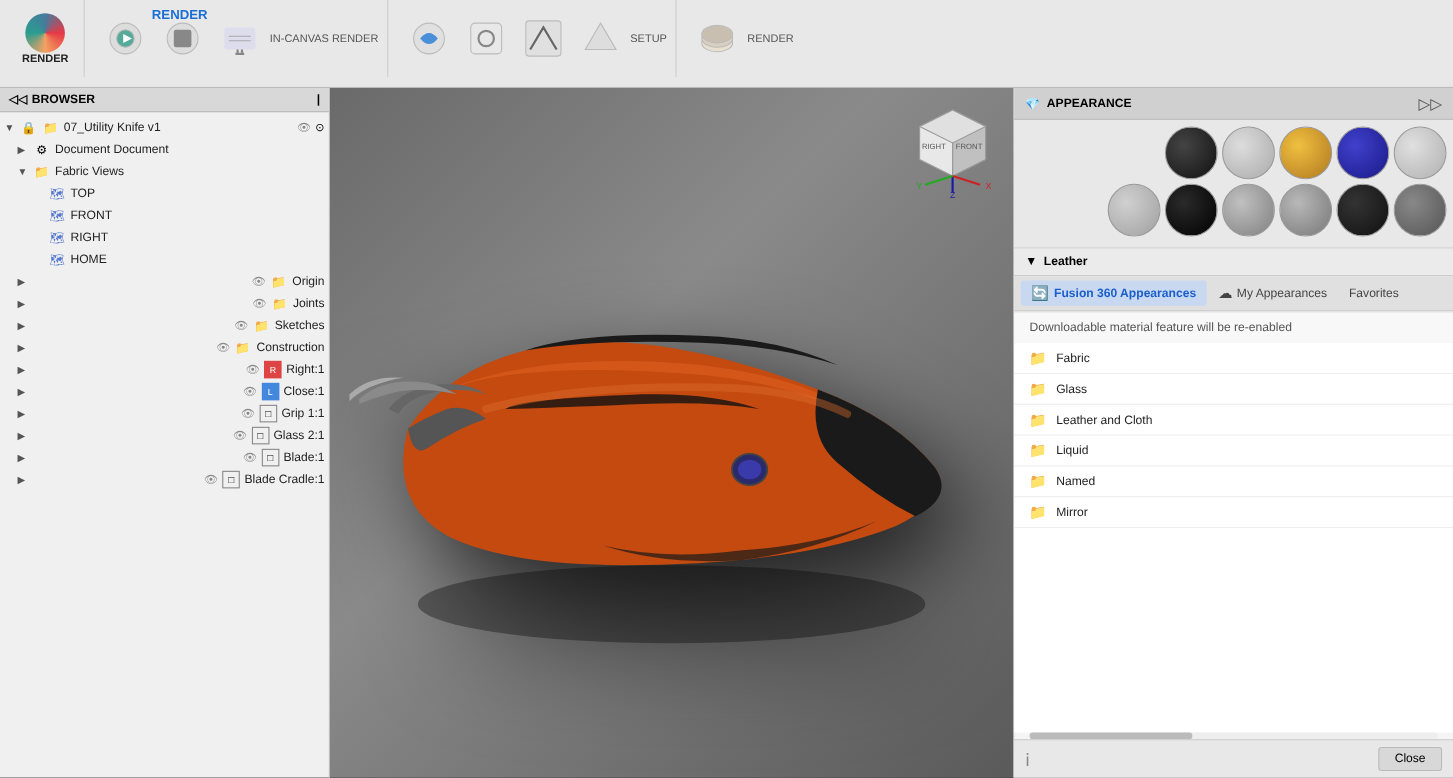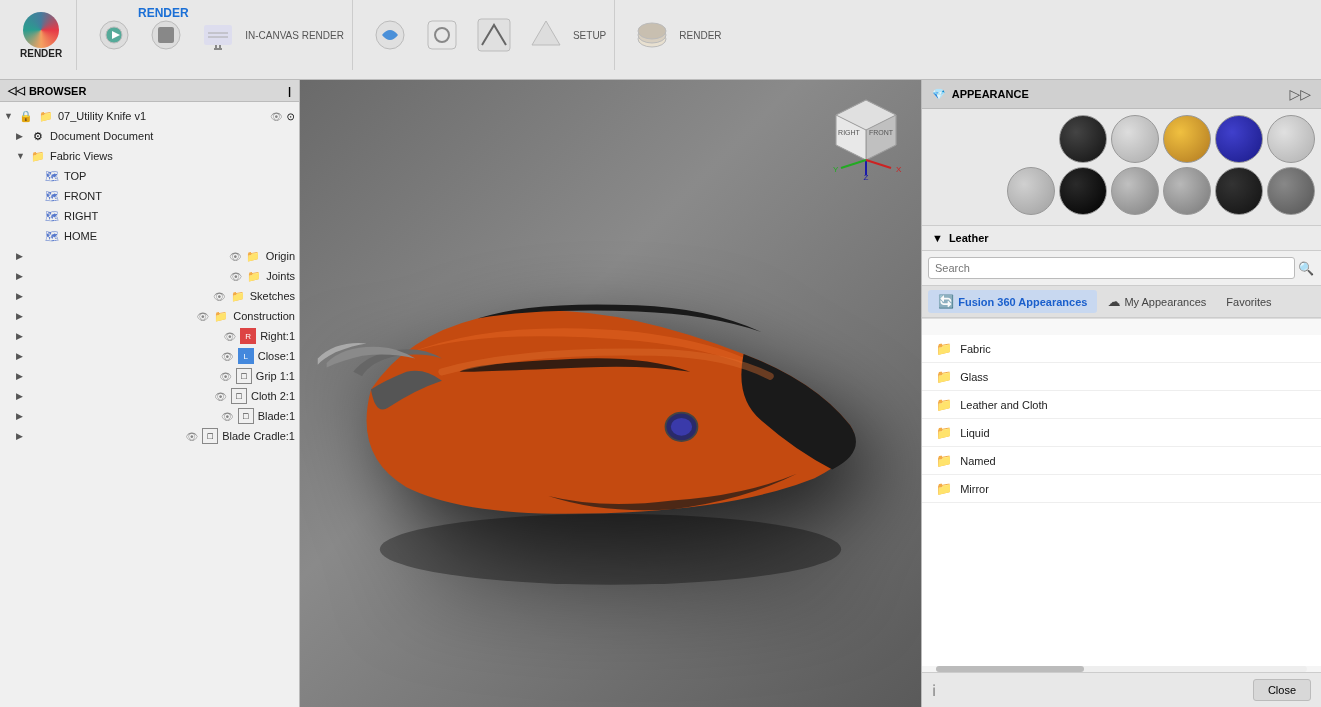--- a/index.html
+++ b/index.html
@@ -247,21 +247,21 @@
       <div class="tree-item indent-1">
         <span class="expand-arrow">▶</span>
         <span class="eye-icon" style="margin-right:4px;font-size:10px;">👁</span>
         <span class="item-icon" style="border:1px solid #888;font-size:9px;">□</span>
         <span class="item-label">Grip 1:1</span>
       </div>
       <div class="tree-item indent-1">
         <span class="expand-arrow">▶</span>
         <span class="eye-icon" style="margin-right:4px;font-size:10px;">👁</span>
         <span class="item-icon" style="border:1px solid #888;font-size:9px;">□</span>
-        <span class="item-label">Cloth 2:1</span>
+        <span class="item-label">Glass 2:1</span>
       </div>
       <div class="tree-item indent-1">
         <span class="expand-arrow">▶</span>
         <span class="eye-icon" style="margin-right:4px;font-size:10px;">👁</span>
         <span class="item-icon" style="border:1px solid #888;font-size:9px;">□</span>
         <span class="item-label">Blade:1</span>
       </div>
       <div class="tree-item indent-1">
         <span class="expand-arrow">▶</span>
         <span class="eye-icon" style="margin-right:4px;font-size:10px;">👁</span>
@@ -353,40 +353,37 @@
         <div class="swatch" style="background: radial-gradient(circle at 35% 35%, #333, #111);"></div>
         <div class="swatch" style="background: radial-gradient(circle at 35% 35%, #888, #555);"></div>
       </div>
     </div>
 
     <div id="library-header">
       <span class="arrow">▼</span>
       <span>Leather</span>
     </div>
 
-    <div id="search-bar">
-      <input type="text" style="flex: 1 1 0%; padding: 4px 6px; border: 1px solid rgb(187, 187, 187); border-radius: 3px; font-size: 11px;" placeholder="Search">
-      <span class="search-icon">🔍</span>
-    </div>
 
     <div id="library-tabs">
       <div class="lib-tab active">
         <span class="tab-icon">🔄</span>
         <span>Fusion 360 Appearances</span>
       </div>
       <div class="lib-tab">
         <span class="tab-icon">☁</span>
         <span>My Appearances</span>
       </div>
       <div class="lib-tab">
         <span>Favorites</span>
       </div>
     </div>
 
     <div id="info-text">
+      <div>Downloadable material feature will be re-enabled</div>
     </div>
 
     <div id="category-list">
       <div class="category-item">
         <span class="folder-icon">📁</span>
         <span>Fabric</span>
       </div>
       <div class="category-item">
         <span class="folder-icon">📁</span>
         <span>Glass</span>

